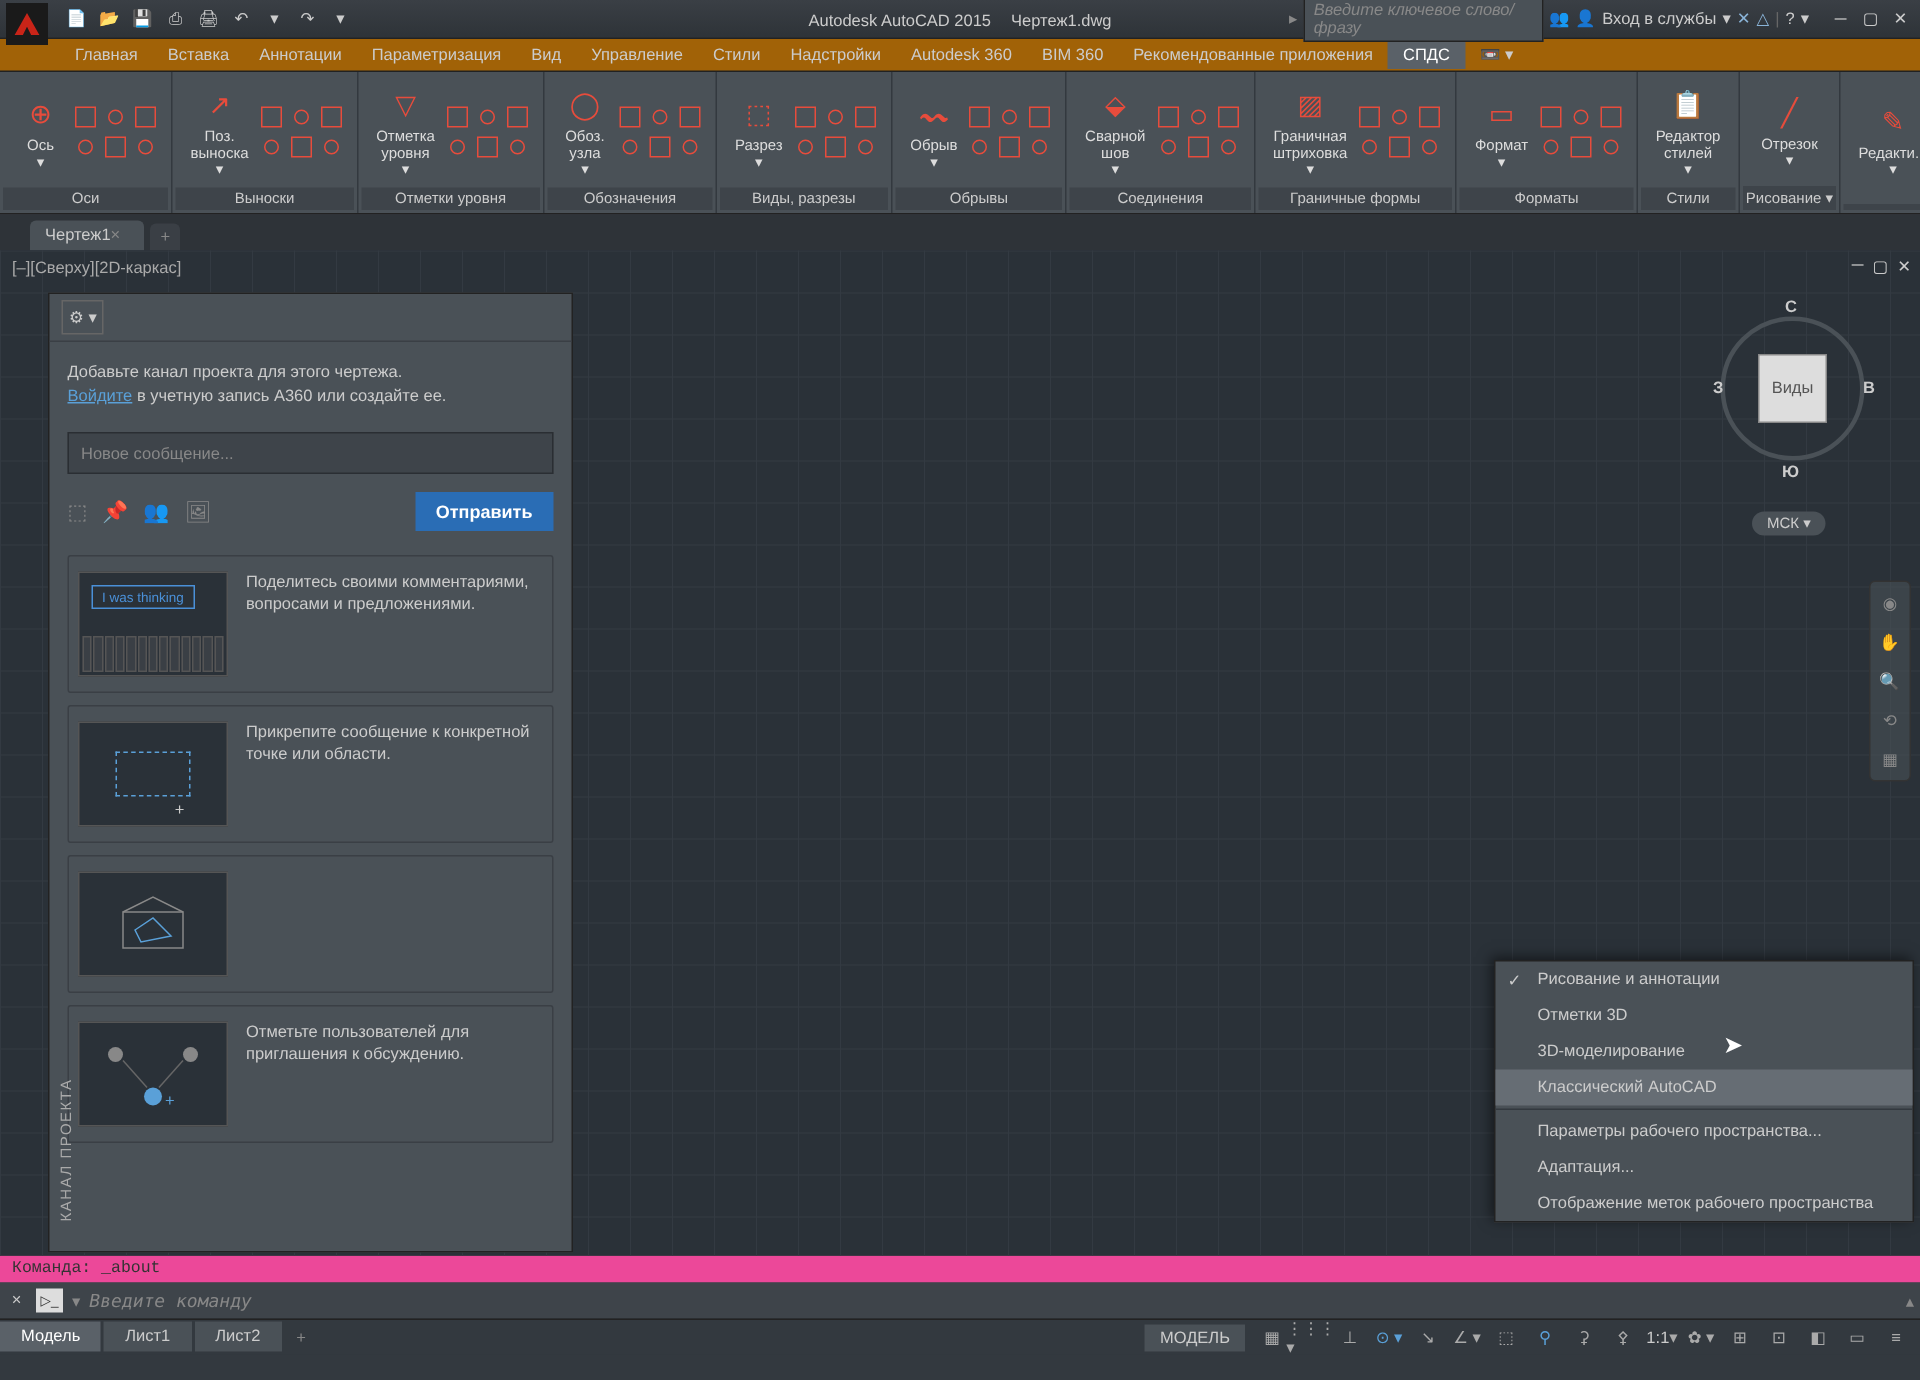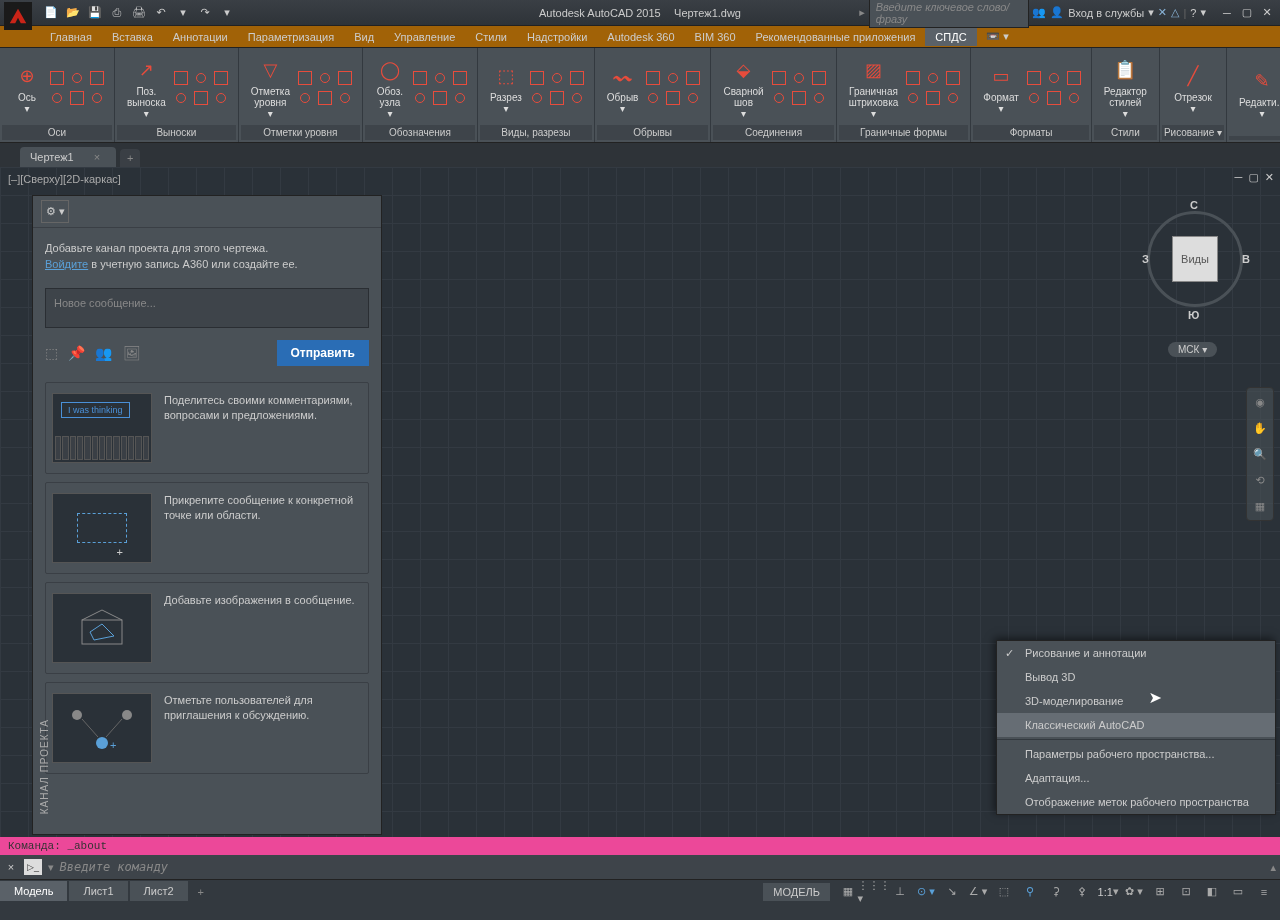--- a/index.html
+++ b/index.html
@@ -23,33 +23,33 @@
 .panel-body{flex:1;display:flex;align-items:center;justify-content:center;gap:2px;padding:2px 6px}
 .panel-title{text-align:center;color:#ccc;font-size:10px;padding:2px;background:#3e444a;white-space:nowrap}
 .big-btn{display:flex;flex-direction:column;align-items:center;gap:2px;padding:2px 4px;cursor:pointer;min-width:38px}
 .big-btn .ico{width:28px;height:28px;display:flex;align-items:center;justify-content:center}
 .big-btn .lbl{font-size:10px;text-align:center;line-height:11px;color:#ddd}
 .small-grid{display:grid;grid-template-columns:repeat(3,18px);gap:2px}
 .small-btn{width:18px;height:18px;display:flex;align-items:center;justify-content:center;cursor:pointer}
 .ric{width:14px;height:14px;border:1px solid #e74c3c}
 .ric2{width:10px;height:10px;border:1px solid #e74c3c;border-radius:50%}
 .filetabs{height:24px;background:#2e3338;display:flex;align-items:end;padding-left:20px}
-.filetab{background:#4a5157;padding:4px 16px 4px 10px;border-radius:4px 4px 0 0;display:flex;align-items:flex-end;gap:20px;font-size:11px;cursor:pointer}
+.filetab{background:#4a5157;padding:4px 16px 4px 10px;border-radius:4px 4px 0 0;display:flex;align-items:flex-end;gap:0;font-size:11px;cursor:pointer}
 .filetab .x{color:#888;cursor:pointer}
 .addtab{width:20px;height:18px;background:#3a3f45;margin-left:4px;border-radius:4px 4px 0 0;display:flex;align-items:center;justify-content:center;cursor:pointer;color:#888}
 .workspace{position:relative;height:670px;background:#2a3138}
 .drawing-area{position:absolute;inset:0;background:#2a3138;background-image:linear-gradient(#333a42 1px,transparent 1px),linear-gradient(90deg,#333a42 1px,transparent 1px);background-size:28px 28px}
 .view-label{position:absolute;top:6px;left:8px;color:#aaa;font-size:11px}
 .doc-ctrls{position:absolute;top:4px;right:6px;display:flex;gap:6px}
 .doc-ctrls span{cursor:pointer;color:#ccc}
 .designfeed{position:absolute;left:32px;top:28px;width:350px;height:640px;background:#4a5157;border:1px solid #222;display:flex;flex-direction:column}
 .df-head{height:32px;display:flex;align-items:center;padding:0 8px;border-bottom:1px solid #3a3f45}
 .df-msg{padding:12px;color:#ccc;font-size:12px;line-height:16px}
 .df-link{color:#5aa0d8;text-decoration:underline;cursor:pointer}
-.df-input{margin:4px 12px;background:#3e444a;border:1px solid #2a2e33;padding:8px;color:#888;height:40px}
+.df-input{margin:4px 12px;background:#3e444a;border:1px solid #2a2e33;padding:8px;color:#888;height:28px}
 .df-actions{display:flex;justify-content:space-between;align-items:center;padding:8px 12px}
 .df-icons{display:flex;gap:10px}
 .df-icons span{color:#888;cursor:pointer;font-size:14px}
 .df-send{background:#2a6db5;color:#fff;padding:6px 14px;border:none;cursor:pointer;font-weight:bold;font-size:12px}
 .df-cards{padding:8px 12px;overflow:auto;flex:1}
 .df-card{display:flex;gap:12px;padding:10px 6px;border:1px solid #3a3f45;margin-bottom:8px;border-radius:2px}
 .df-thumb{width:100px;height:70px;background:#2a3138;border:1px solid #555;flex-shrink:0;display:flex;align-items:center;justify-content:center;position:relative}
 .df-card-text{color:#ccc;font-size:11px;line-height:15px}
 .df-sidebar-label{position:absolute;left:6px;bottom:20px;writing-mode:vertical-rl;transform:rotate(180deg);color:#aaa;font-size:10px;letter-spacing:1px}
 .viewcube{position:absolute;top:30px;right:30px;width:110px;height:130px}
@@ -528,21 +528,20 @@
           <div class="df-card-text">Прикрепите сообщение к конкретной точке или области.</div>
         </div>
         <div class="df-card">
           <div class="df-thumb">
             <svg width="60" height="40" viewBox="0 0 60 40">
               <rect x="10" y="12" width="40" height="24" fill="none" stroke="#888"></rect>
               <path d="M10 12 L30 2 L50 12" fill="none" stroke="#888"></path>
               <path d="M18 24 L30 16 L42 28 L22 32 Z" fill="none" stroke="#5aa0d8"></path>
             </svg>
           </div>
-          <div class="df-card-text">Добавьте изображения в сообщение.</div>
         </div>
         <div class="df-card">
           <div class="df-thumb">
             <svg width="80" height="50" viewBox="0 0 80 50">
               <circle cx="15" cy="12" r="5" fill="#888"></circle>
               <circle cx="65" cy="12" r="5" fill="#888"></circle>
               <circle cx="40" cy="40" r="6" fill="#5aa0d8"></circle>
               <text x="48" y="46" fill="#5aa0d8" font-size="10">+</text>
               <line x1="20" y1="16" x2="36" y2="34" stroke="#666"></line>
               <line x1="60" y1="16" x2="44" y2="34" stroke="#666"></line>
@@ -571,21 +570,21 @@
     <div>⟲</div>
     <div>▦</div>
   </div>
 
   <div class="context-menu" id="ctxmenu">
       <div class="cm-item">
         <span class="cm-check">✓</span>
         <span>Рисование и аннотации</span>
       </div>
       <div class="cm-item">
-        <span>Вывод 3D</span>
+        <span>Отметки 3D</span>
       </div>
       <div class="cm-item">
         <span>3D-моделирование</span>
       </div>
       <div class="cm-item hl">
         <span>Классический AutoCAD</span>
       </div>
       <div class="cm-sep"></div>
       <div class="cm-item">
         <span>Параметры рабочего пространства...</span>

